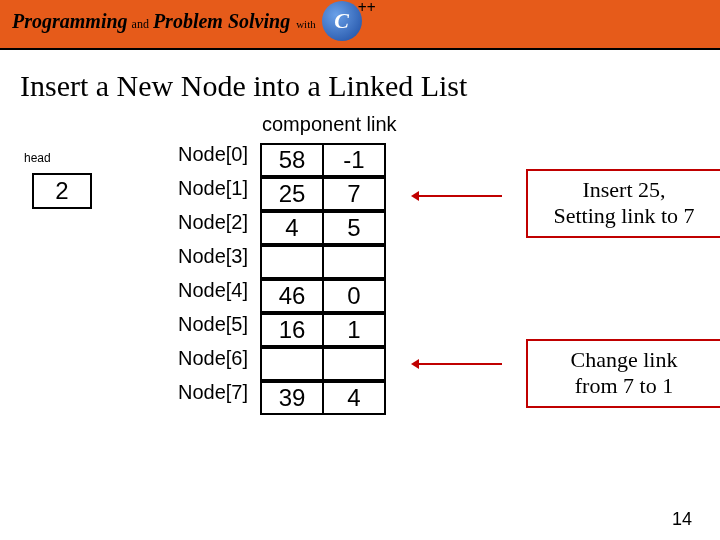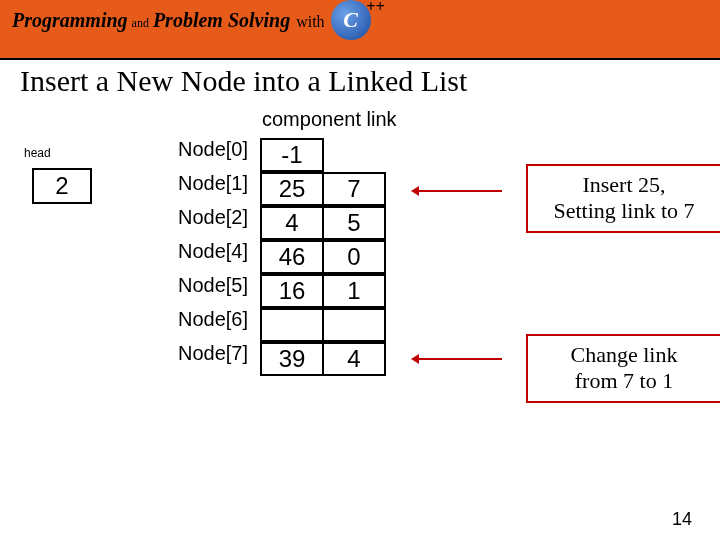--- a/index.html
+++ b/index.html
@@ -4,54 +4,55 @@
 <style>
   * { box-sizing: border-box; margin: 0; padding: 0; }
   body {
     width: 720px; height: 540px;
     font-family: Arial, sans-serif;
     background: #fff;
     position: relative;
     overflow: hidden;
   }
   .header {
-    height: 58px;
+    height: 48px;
     background: #e65b1a;
     display: flex;
+    align-items: center;
     padding: 0 12px;
     position: relative;
   }
   .header .title-block {
     display: flex;
     align-items: baseline;
     color: #000;
     font-family: "Times New Roman", serif;
     font-style: italic;
   }
   .header .bold { font-weight: bold; font-style: italic; }
   .header .big { font-size: 20px; }
   .header .and { font-size: 12px; margin: 16px 4px; font-style: normal; font-weight: normal; }
-  .header .with { font-size: 16px; margin: 0 6px; font-style: normal; font-weight: normal; }
+  .header .with { font-size: 11px; margin: 0 6px; font-style: normal; font-weight: normal; }
   .c-badge {
     width: 40px; height: 40px; border-radius: 50%;
     background: radial-gradient(circle at 35% 35%, #6aa0e8, #1a4aa0);
     display: flex; align-items: center; justify-content: center;
     color: #fff; font-weight: bold; font-family: "Times New Roman", serif;
     font-size: 22px;
     position: relative;
   }
   .c-badge .pp {
     position: absolute; top: -2px; right: -14px;
     color: #000; font-size: 16px; font-weight: bold;
   }
   .hr { height: 2px; background: #000; }
   .slide-title {
     font-family: "Times New Roman", serif;
     font-size: 30px;
-    padding: 4px 20px 8px;
+    padding: 19px 20px 8px;
   }
   .content { position: relative; padding: 0 20px; }
   .col-labels {
     position: absolute;
     top: 2px; left: 262px;
     font-family: Arial, sans-serif;
     font-size: 20px;
   }
   .col-labels .l2 { }
   .left-area {
@@ -146,31 +147,37 @@
   </div>
 
   <div class="left-area">
     <div class="head-label">head</div>
     <div class="head-box">2</div>
   </div>
 
   <div class="table-area">
     <div class="row">
       <div class="node-lbl">Node[0]</div>
+      <div class="cell shift-left">58</div>
       <div class="cell">-1</div>
     </div>
     <div class="row">
       <div class="node-lbl">Node[1]</div>
       <div class="cell shift-left">25</div>
       <div class="cell">7</div>
     </div>
     <div class="row">
       <div class="node-lbl">Node[2]</div>
       <div class="cell shift-left">4</div>
       <div class="cell">5</div>
+    </div>
+    <div class="row">
+      <div class="node-lbl">Node[3]</div>
+      <div class="cell shift-left"></div>
+      <div class="cell"></div>
     </div>
     <div class="row">
       <div class="node-lbl">Node[4]</div>
       <div class="cell shift-left">46</div>
       <div class="cell">0</div>
     </div>
     <div class="row">
       <div class="node-lbl">Node[5]</div>
       <div class="cell shift-left">16</div>
       <div class="cell">1</div>

